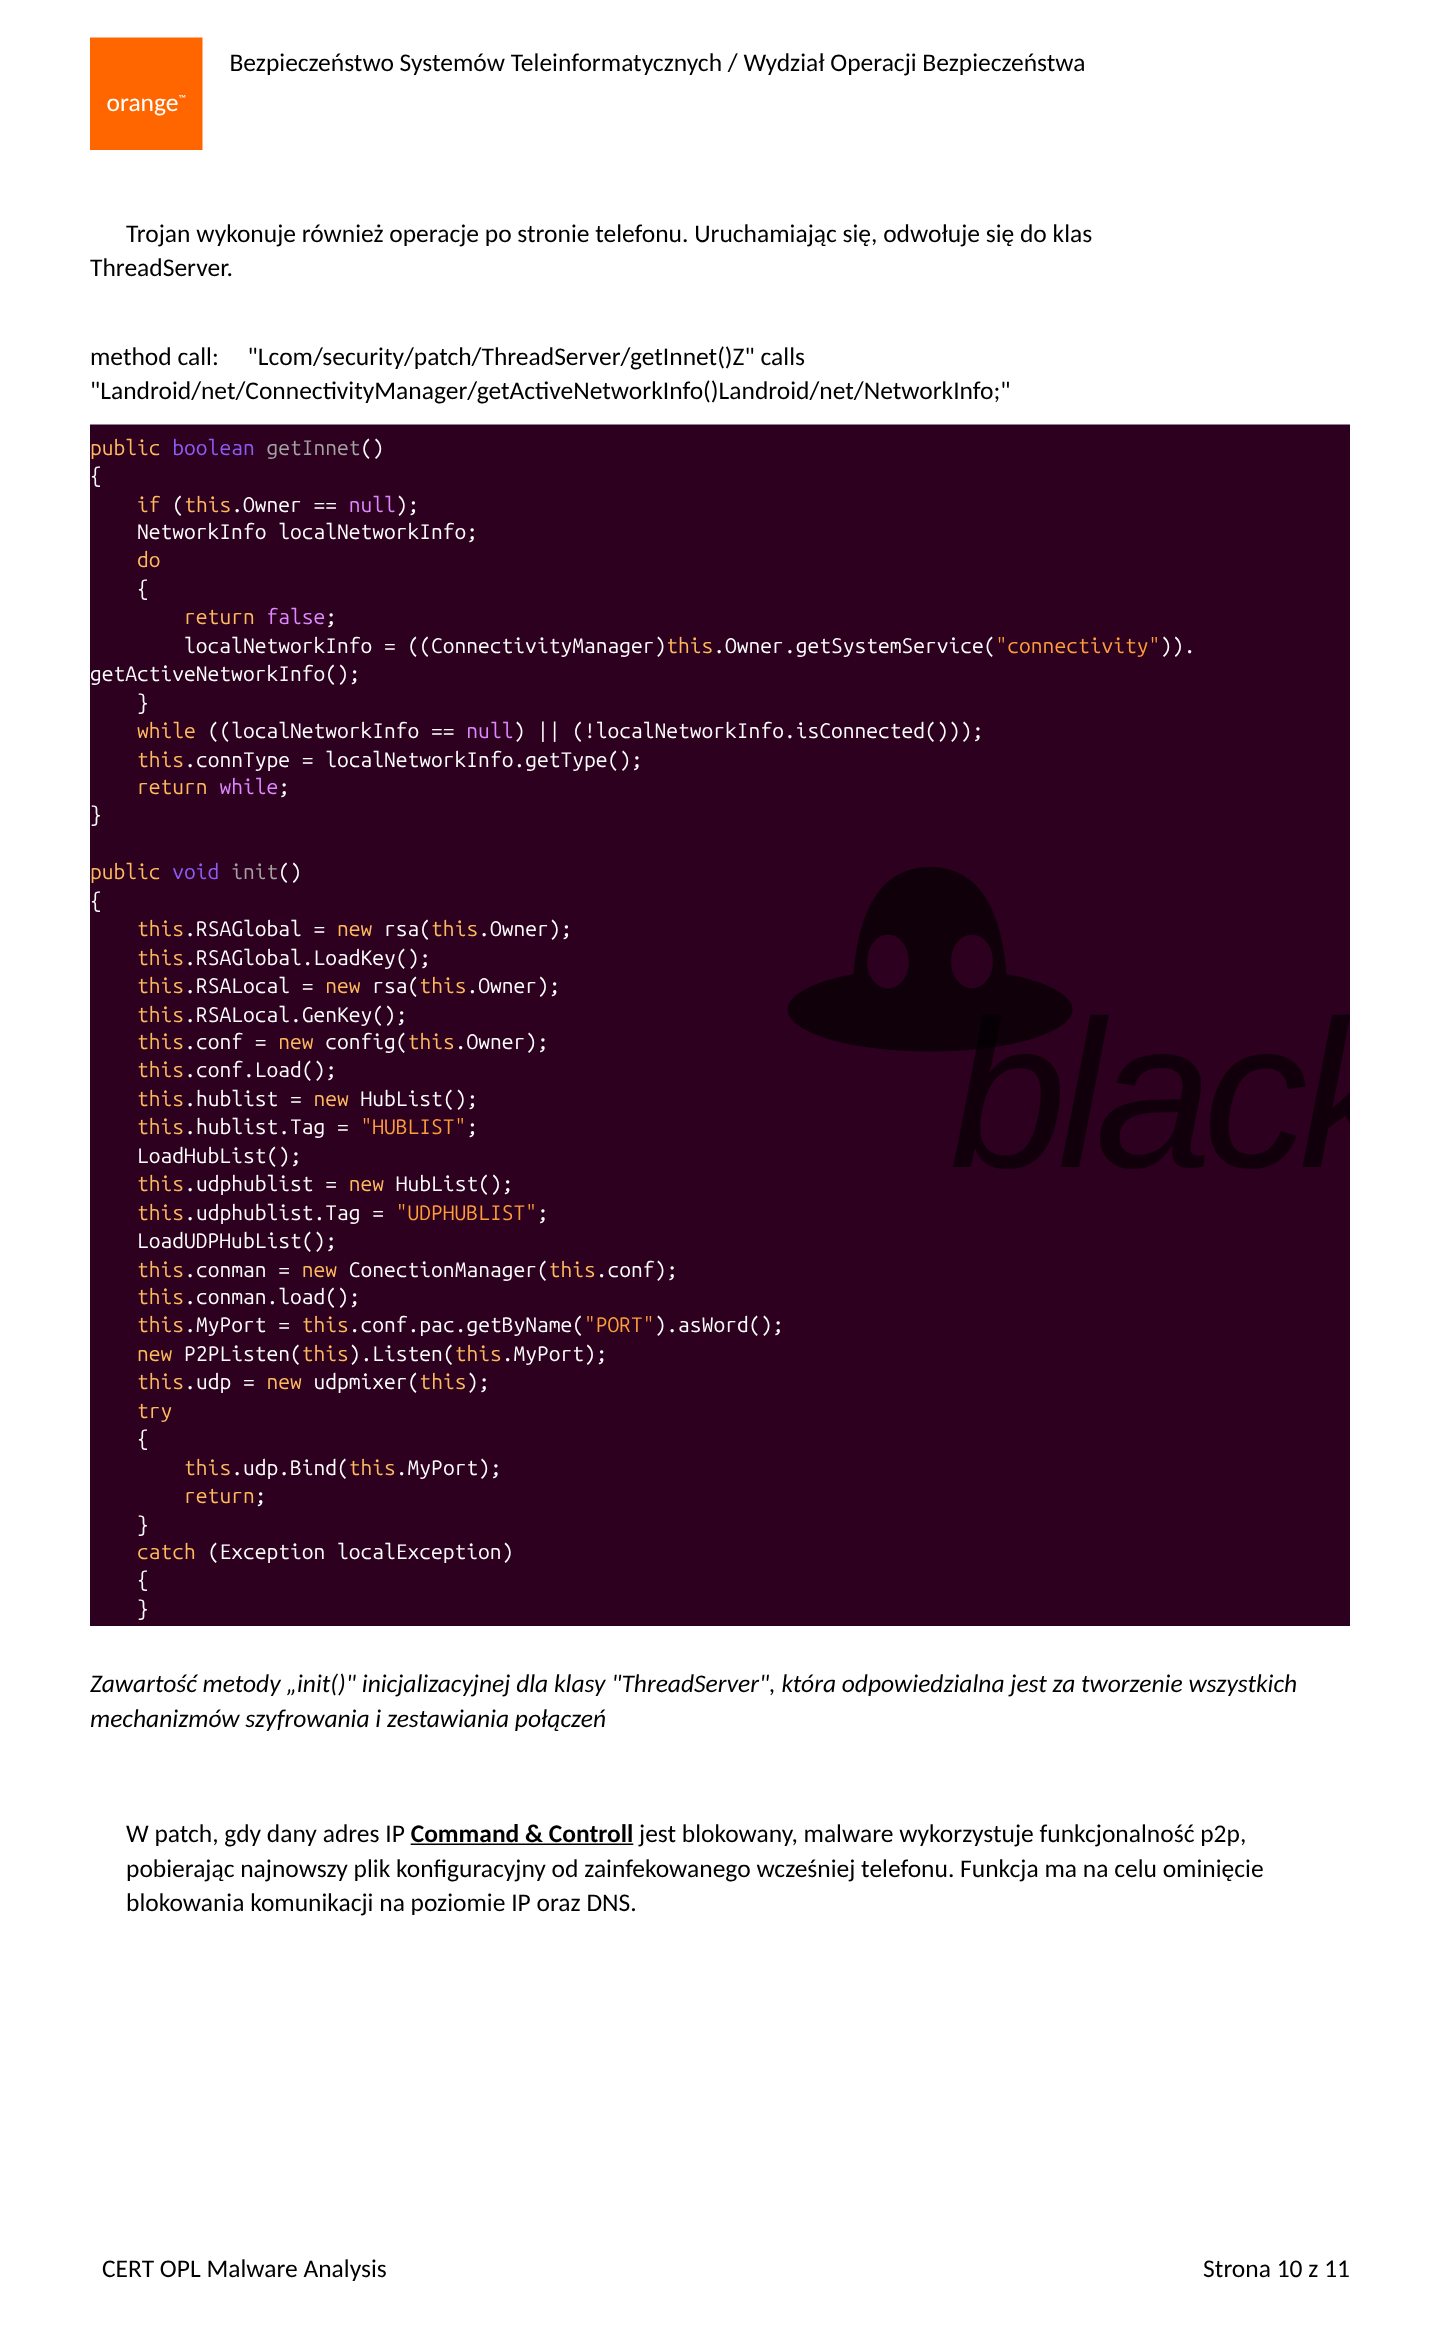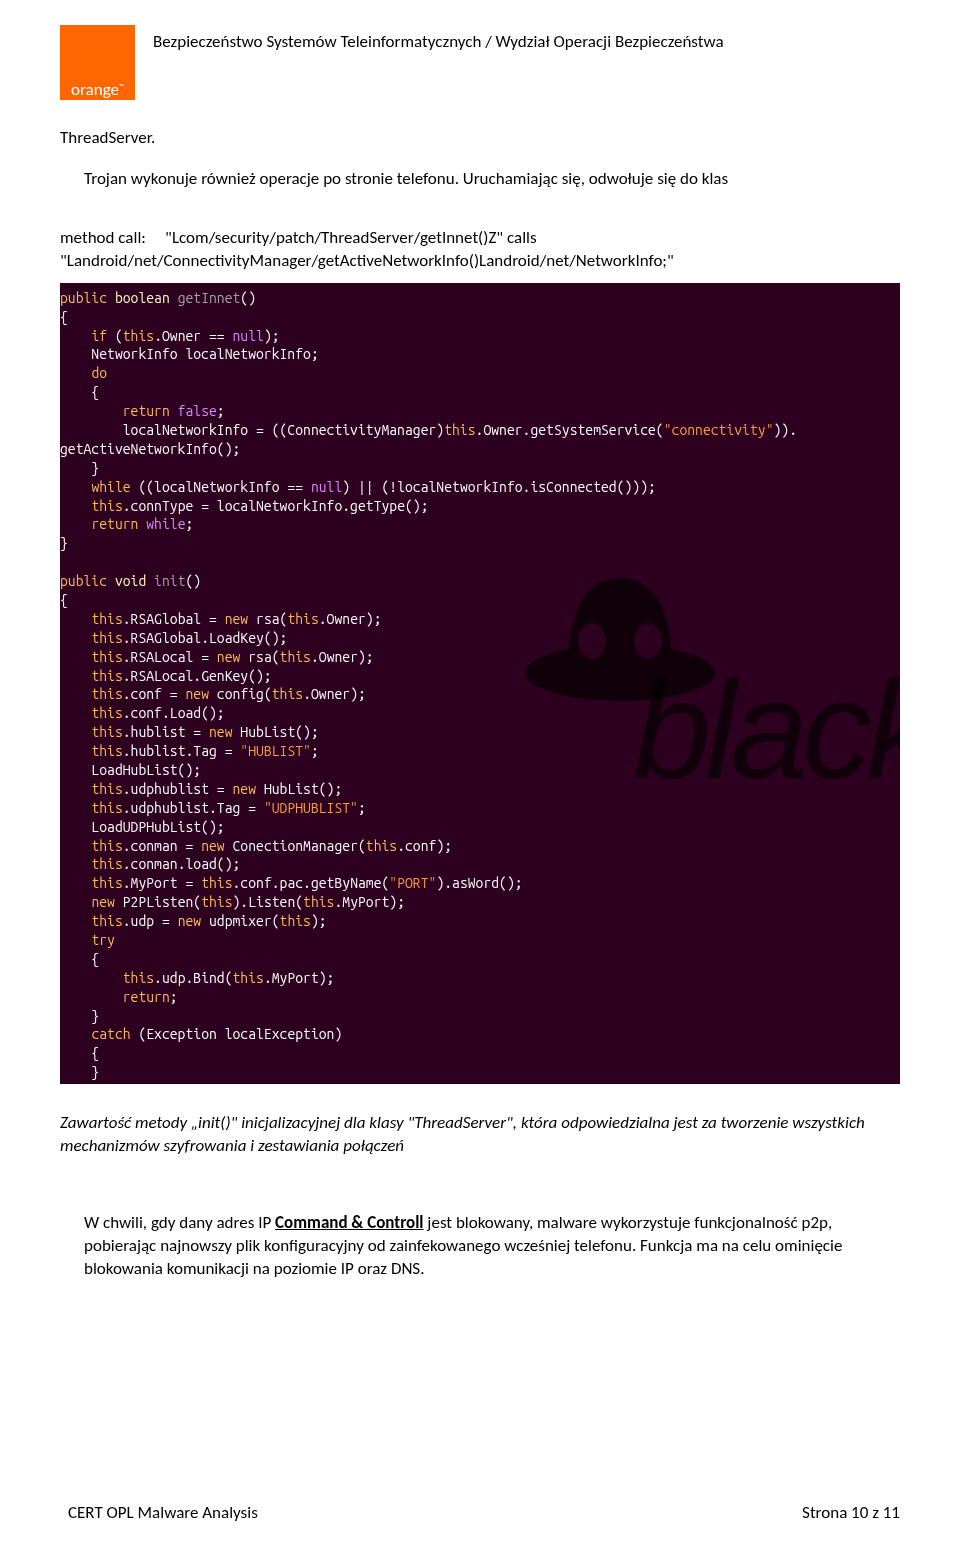--- a/index.html
+++ b/index.html
@@ -22,21 +22,21 @@
     margin-bottom: 45px;
   }
   .logo {
     width: 75px;
     height: 75px;
     background: #ff6600;
     display: flex;
     flex-direction: column;
     justify-content: flex-end;
     align-items: center;
-    padding-bottom: 0;
+    padding-bottom: 21px;
   }
   .logo-text {
     color: #fff;
     font-size: 17px;
     font-weight: 400;
   }
   .logo-tm {
     color: #fff;
     font-size: 7px;
     vertical-align: super;
@@ -64,21 +64,21 @@
     margin: 10px 0 28px 0;
     overflow: hidden;
     position: relative;
   }
   .code-block pre {
     font-family: inherit;
     white-space: pre;
     color: #fff;
   }
   .kw { color: #ffb95e; }
-  .type { color: #fef9c3; }
+  .type { color: #8b5cf6; }
   .name { color: #a3a3a3; }
   .lit { color: #dd88ff; }
   .str { color: #ff9d3c; }
   .watermark {
     position: absolute;
     right: -30px;
     top: 44%;
     font-size: 140px;
     font-weight: 300;
     color: rgba(0,0,0,0.6);
@@ -116,25 +116,25 @@
     <div class="logo">
       <span>
         <span class="logo-text">orange</span><span class="logo-tm">™</span>
       </span>
     </div>
     <div class="header-text">
       <div class="department">Bezpieczeństwo Systemów Teleinformatycznych / Wydział Operacji Bezpieczeństwa</div>
     </div>
   </div>
 
+  <div class="body-text indent">
+    <span>Trojan wykonuje również operacje po stronie telefonu. Uruchamiając się, odwołuje się do klas</span>
+  </div>
   <div class="body-text" style="margin-top:-18px;">
     <span>ThreadServer.</span>
-  </div>
-  <div class="body-text indent">
-    <span>Trojan wykonuje również operacje po stronie telefonu. Uruchamiając się, odwołuje się do klas</span>
   </div>
 
   <div class="section-gap1"></div>
 
   <div class="code-line">
     <span>method call:</span>&nbsp;&nbsp;&nbsp;&nbsp;&nbsp;<span>"Lcom/security/patch/ThreadServer/getInnet()Z" calls</span>
   </div>
   <div class="code-line">"Landroid/net/ConnectivityManager/getActiveNetworkInfo()Landroid/net/NetworkInfo;"</div>
 
   <div class="code-block">
@@ -188,21 +188,21 @@
     {
     }</pre>
   </div>
 
   <div class="body-text italic">Zawartość metody „init()" inicjalizacyjnej dla klasy "ThreadServer", która odpowiedzialna jest za tworzenie wszystkich mechanizmów szyfrowania i zestawiania połączeń</div>
 
   <div class="section-gap1"></div>
   <div class="section-gap1"></div>
 
   <div class="body-text indent" style="margin-bottom:0;">
-    <span>W chwili, gdy dany adres IP </span><span class="bold">Command &amp; Controll</span><span> jest blokowany, malware wykorzystuje funkcjonalność p2p,  pobierając najnowszy plik konfiguracyjny od zainfekowanego wcześniej telefonu. Funkcja ma na celu ominięcie blokowania komunikacji na poziomie IP oraz DNS.</span>
+    <span>W patch, gdy dany adres IP </span><span class="bold">Command &amp; Controll</span><span> jest blokowany, malware wykorzystuje funkcjonalność p2p,  pobierając najnowszy plik konfiguracyjny od zainfekowanego wcześniej telefonu. Funkcja ma na celu ominięcie blokowania komunikacji na poziomie IP oraz DNS.</span>
   </div>
 
   <div class="footer">
     <span>CERT OPL Malware Analysis</span>
     <span>Strona 10 z 11</span>
   </div>
 
 </div>
 
 </body></html>

